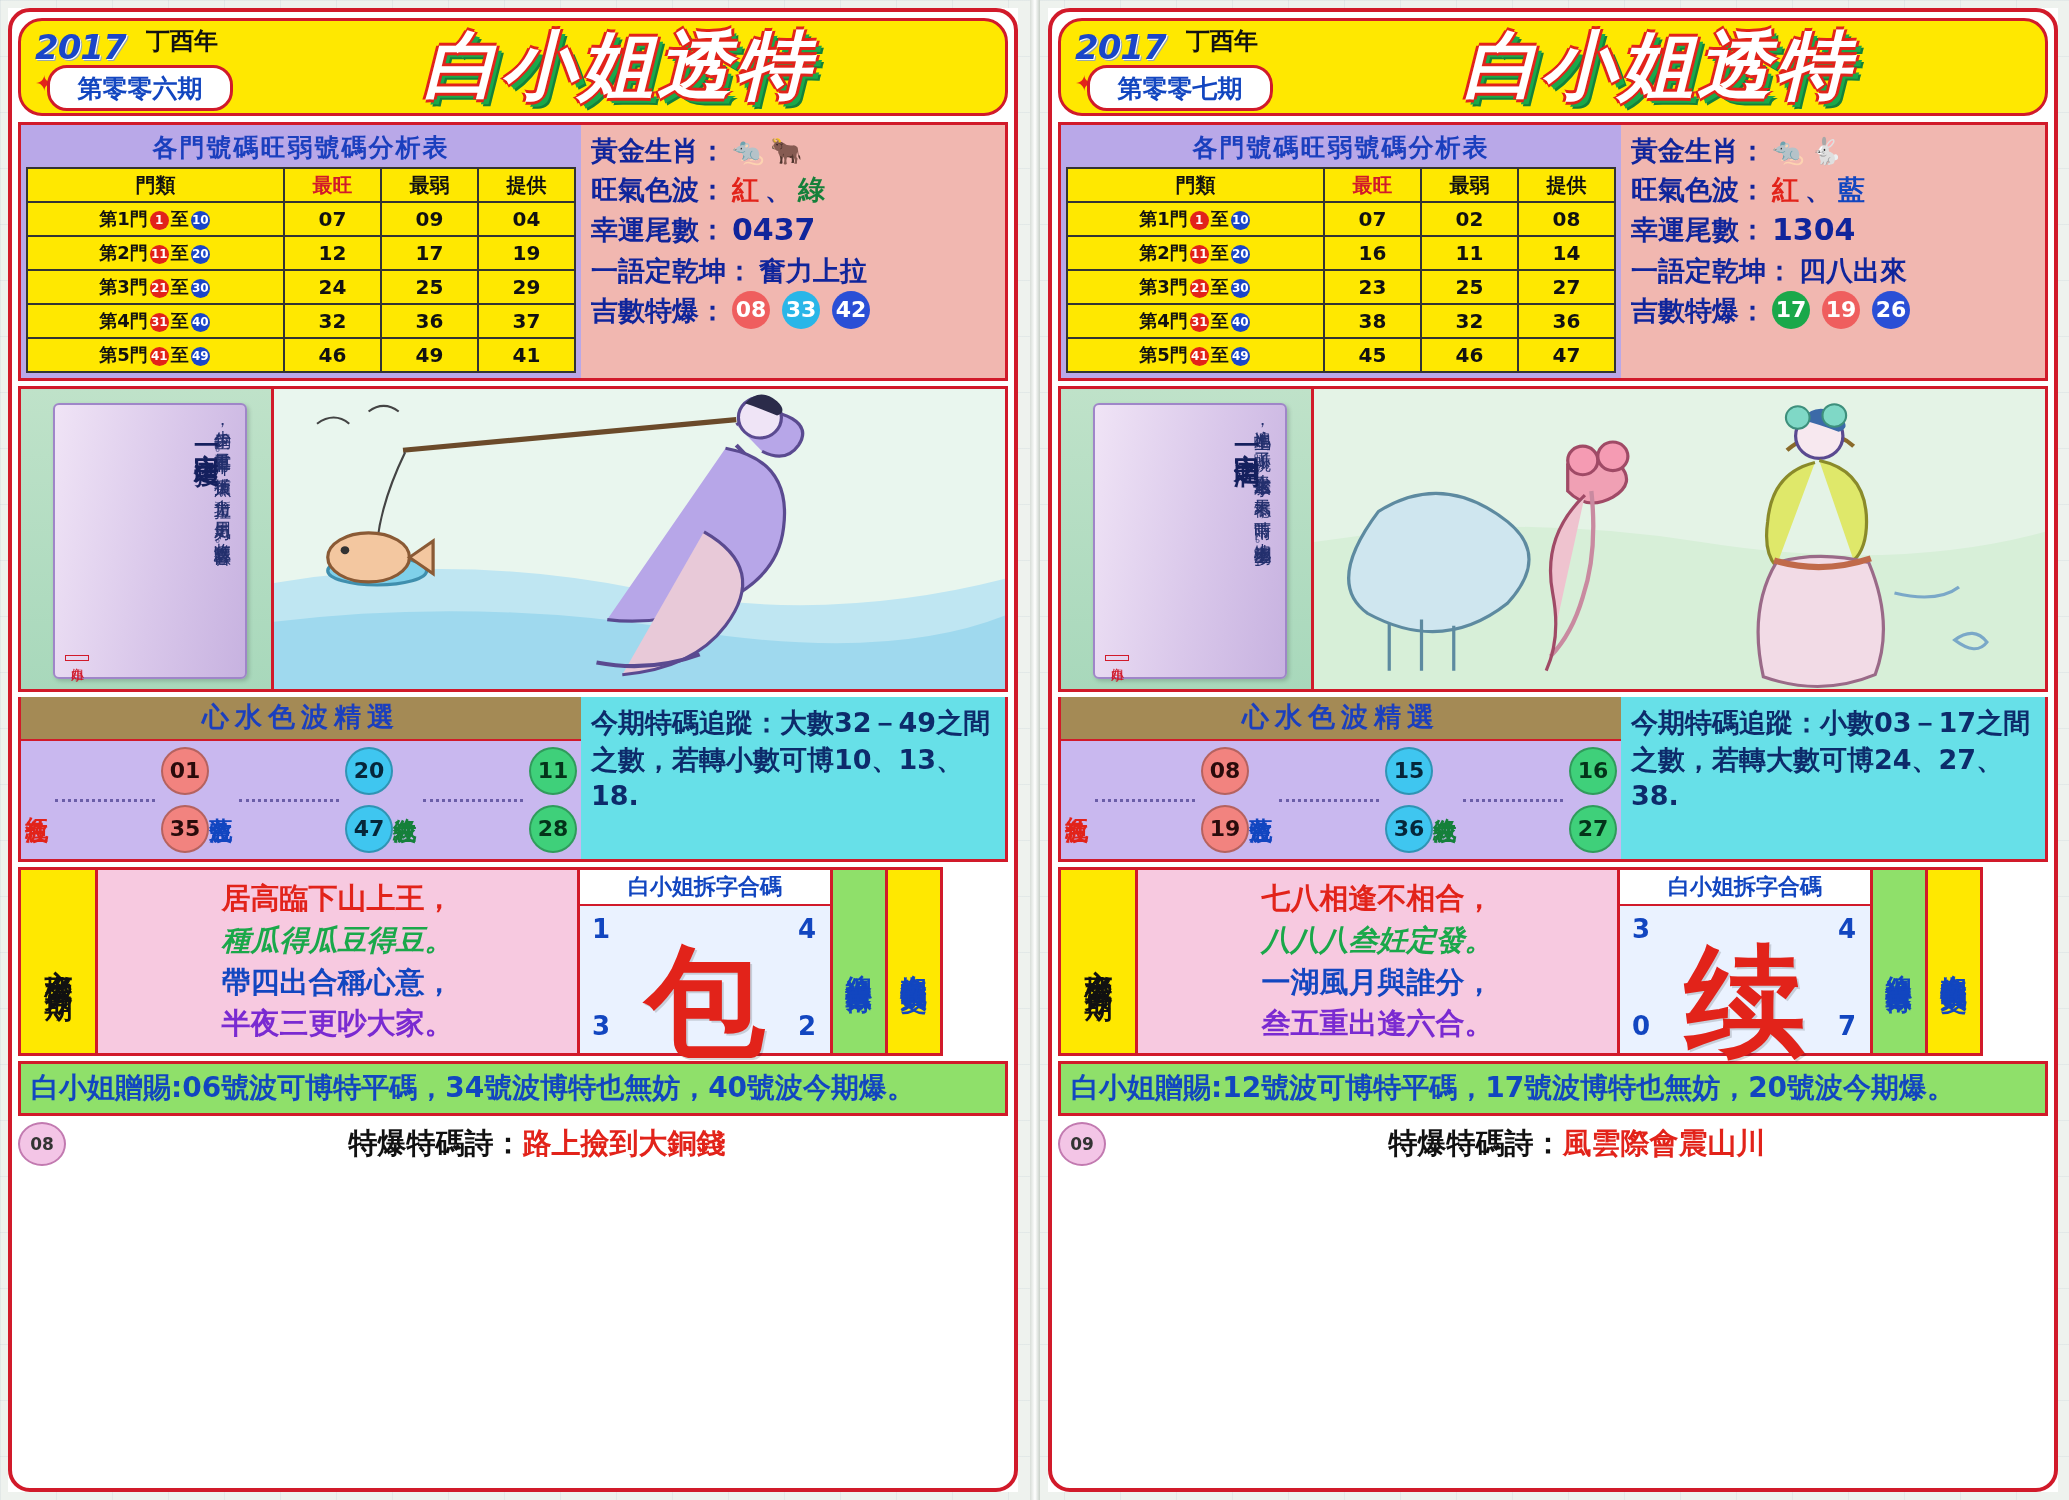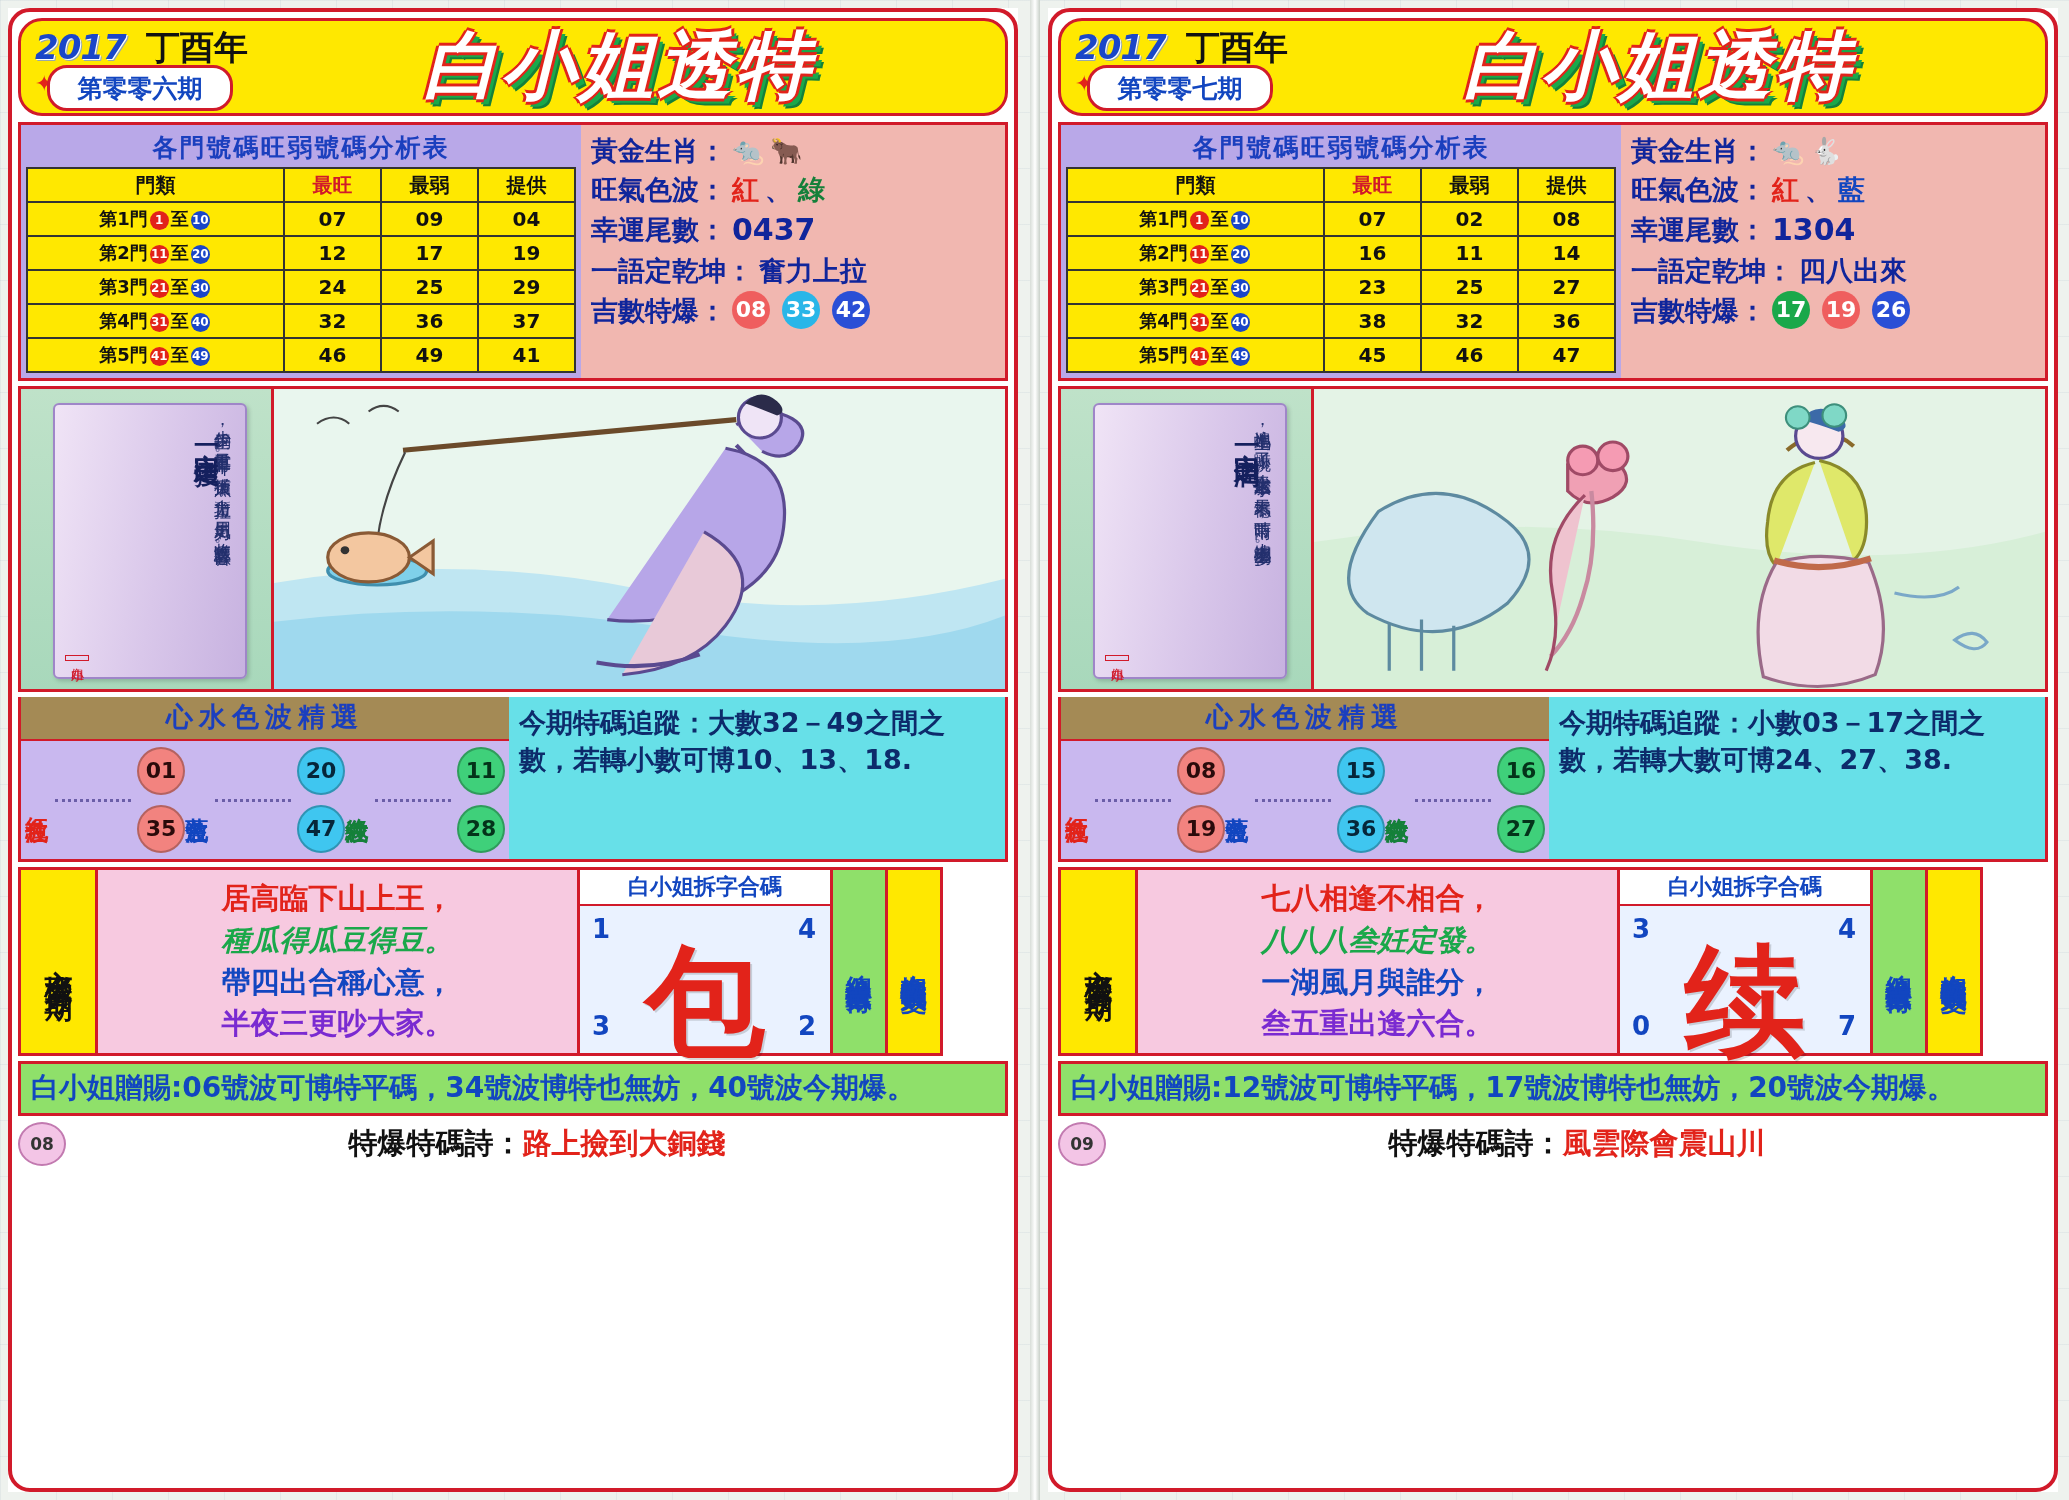--- a/index.html
+++ b/index.html
@@ -51,21 +51,21 @@
   }
   .year{
     position:absolute;left:14px;top:6px;
     font-size:34px;font-weight:bold;color:#1a46c8;
     font-style:italic;
     text-shadow:1px 1px 0 #fff, 2px 2px 0 #9aa;
     letter-spacing:-1px;
   }
   .ganzhi{
     position:absolute;left:125px;top:4px;
-    font-size:34px;font-weight:bold;color:#111;
+    font-size:24px;font-weight:bold;color:#111;
   }
   .issue{
     position:absolute;left:26px;top:44px;
     width:180px;height:40px;border-radius:20px;
     background:#fff;border:3px solid #d11a2a;
     color:#1246c0;font-size:25px;font-weight:bold;
     display:flex;align-items:center;justify-content:center;
   }
   .issue-star{
     position:absolute;left:14px;top:50px;
@@ -163,21 +163,21 @@
     writing-mode:vertical-rl;text-orientation:upright;
     font-size:13px;color:#d11a2a;border:1px solid #d11a2a;padding:2px;
   }
   .art{
     flex:1;position:relative;overflow:hidden;
     background:linear-gradient(180deg,#eaf7ee 0%,#cfeedd 50%,#bfe6f5 100%);
   }
 
   
   .waveband{display:flex;margin:0 6px;border:3px solid #d11a2a;border-top:none;}
-  .wave-left{width:488px;background:#c9b8ef;box-sizing:border-box;}
+  .wave-left{width:560px;background:#c9b8ef;box-sizing:border-box;}
   .wave-title{
     background:#a48a55;color:#1b3fbe;font-size:27px;font-weight:bold;
     text-align:center;letter-spacing:6px;padding:2px 0 4px;
     border-bottom:2px solid #d11a2a;
   }
   .wave-rows{display:flex;padding:6px 4px;}
   .wcol{flex:1;display:flex;align-items:center;gap:6px;}
   .wlabel{
     writing-mode:vertical-rl;text-orientation:upright;
     font-size:23px;font-weight:bold;letter-spacing:1px;line-height:1.05;

